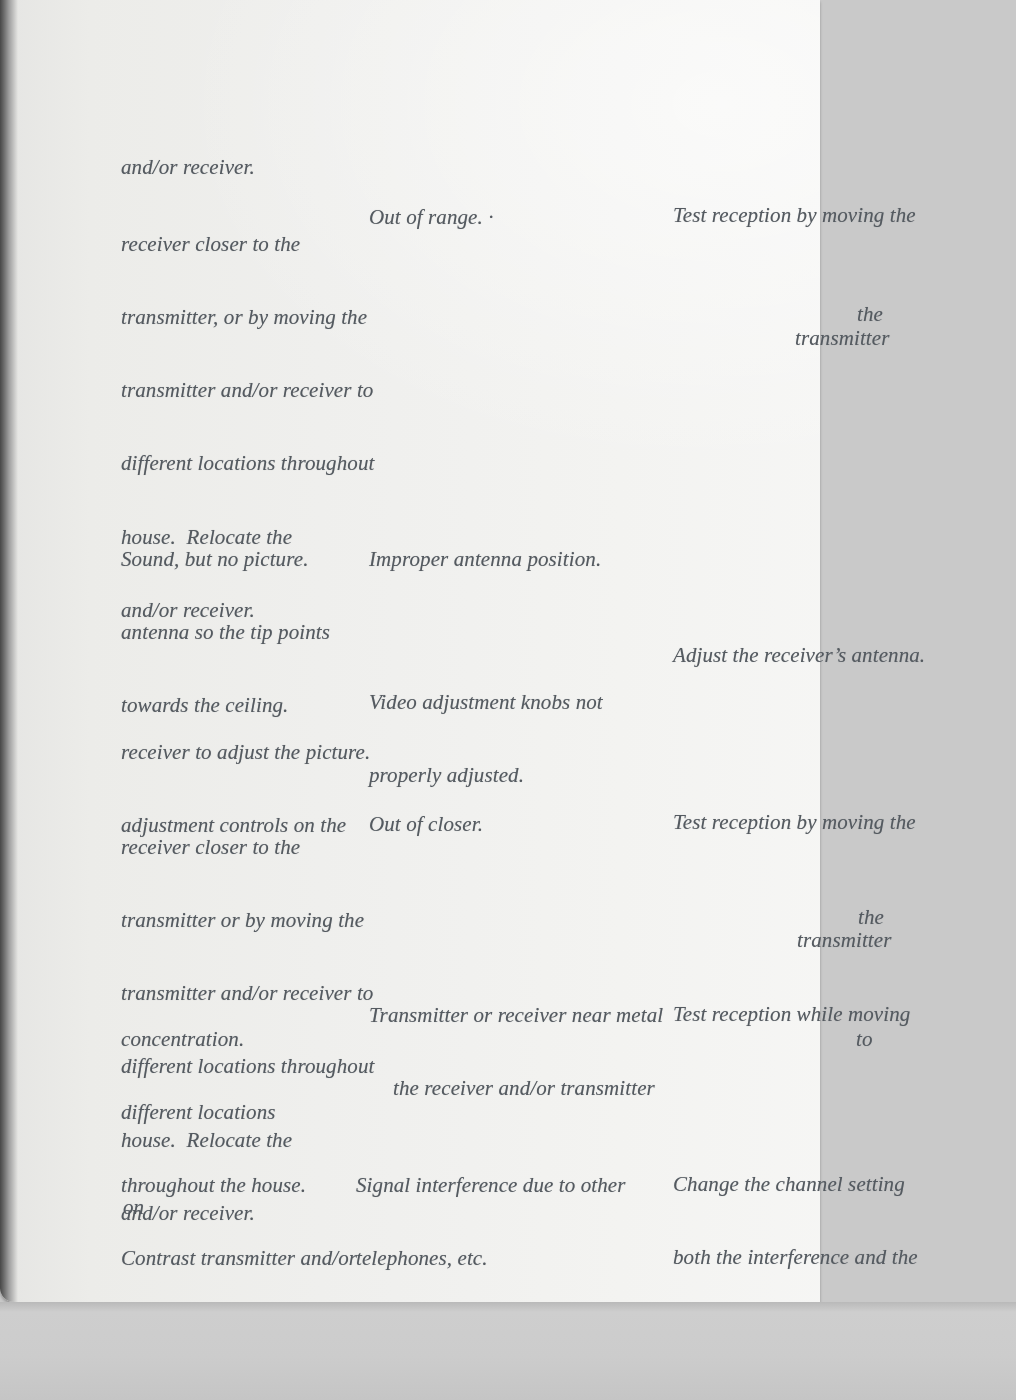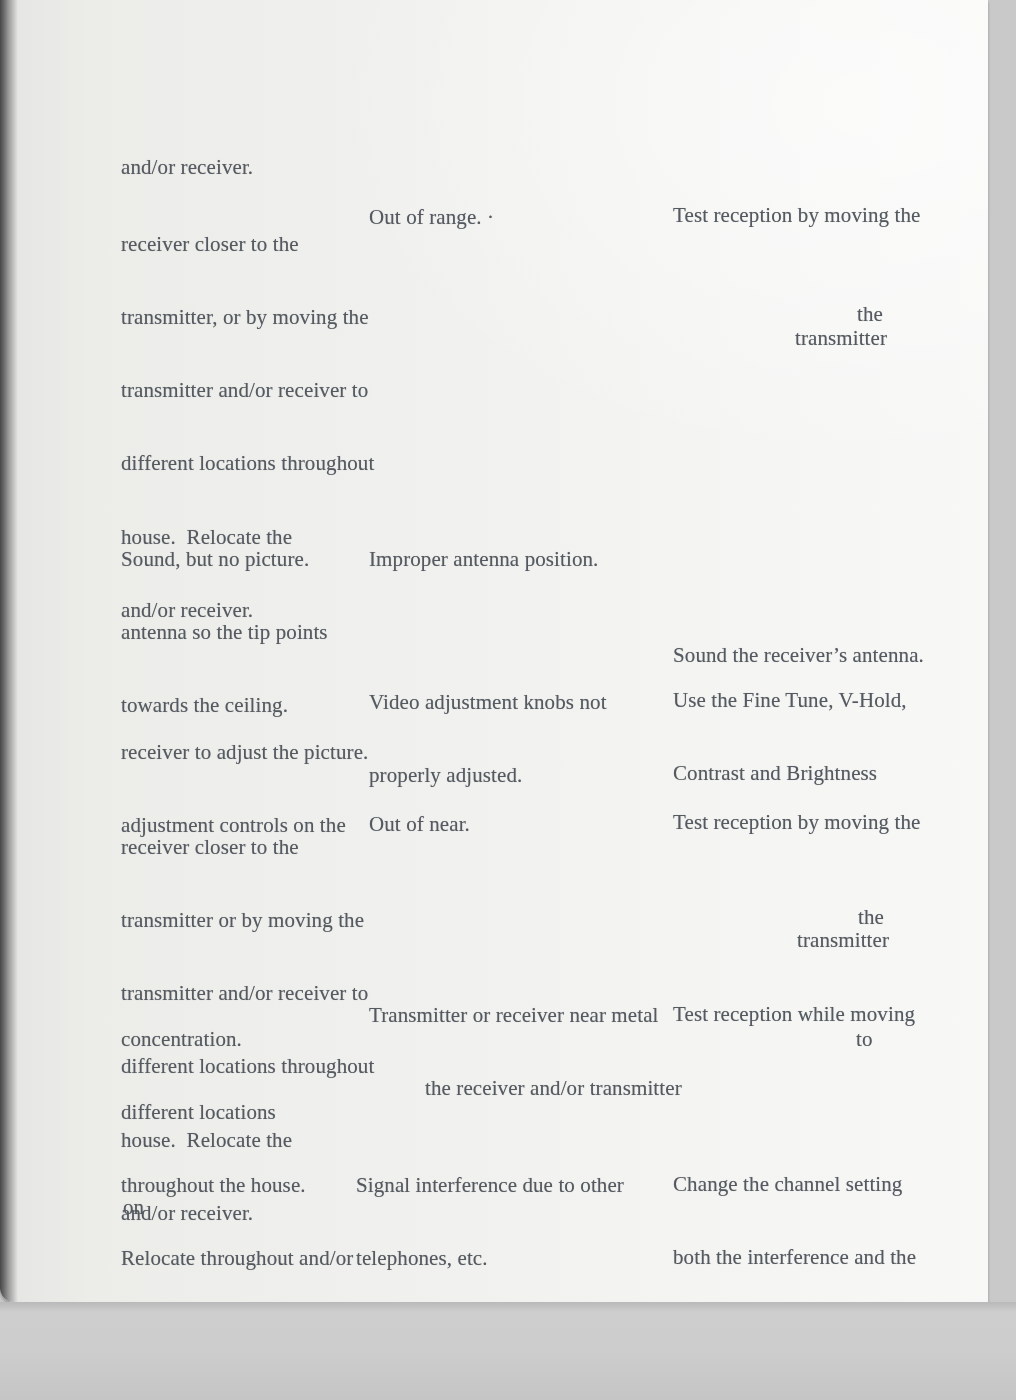--- a/index.html
+++ b/index.html
@@ -1,42 +1,43 @@
 <!DOCTYPE html>
 <html><head>
 <meta charset="utf-8">
 <style>
   html,body{margin:0;padding:0;width:1016px;height:1400px;overflow:hidden;background:#c9c9c9;}
   .scan{position:relative;width:1016px;height:1400px;font-family:"Liberation Serif","DejaVu Serif",serif;}
   .paper{
-    position:absolute;left:0;top:0;width:988px;height:1302px;
+    position:absolute;left:0;top:0;width:820px;height:1302px;
     background:
       radial-gradient(ellipse 760px 520px at 88% 8%, rgba(255,255,255,0.55), rgba(255,255,255,0) 72%),
       linear-gradient(90deg,#e5e5e3 0px,#ecece9 90px,#efefed 320px,#f3f3f1 620px,#f8f8f7 1016px);
     border-bottom-left-radius:14px;
     box-shadow:0 2px 3px rgba(0,0,0,0.28);
+    font-style:italic;
   }
   .edge-left{
     position:absolute;left:0;top:0;width:18px;height:1302px;
     background:linear-gradient(90deg,#474747 0px,#6c6c6c 4px,#9e9e9e 9px,rgba(190,190,190,0) 18px);
     border-bottom-left-radius:14px;
   }
   .bed{
     position:absolute;left:0;top:1302px;width:1016px;height:98px;
     background:linear-gradient(180deg,#b9b9b9 0px,#cecece 10px,#cccccc 55%,#c5c5c5 100%);
   }
   .blk{
     position:absolute;
     font-size:21px;line-height:24.4px;
     color:#545a60;
     letter-spacing:0.1px;
     white-space:pre;
     text-shadow:0 0 0.8px rgba(90,96,102,0.45);
   }
-  .indent56{margin-left:56px;}
+  .indent56{margin-left:24px;}
 </style>
 </head>
 <body>
 
 <div class="scan">
   <div class="paper">
 
     <div class="blk" style="left:121px;top:106px">
       <div>and/or receiver.</div>
     </div>
@@ -63,38 +64,34 @@
 
     <div class="blk" style="left:121px;top:498px">
       <div>Sound, but no picture.</div>
       <div>antenna so the tip points</div>
       <div>towards the ceiling.</div>
     </div>
     <div class="blk" style="left:369px;top:498px">
       <div>Improper antenna position.</div>
     </div>
     <div class="blk" style="left:673px;top:594px">
-      <div>Sound the receiver’s antenna.</div>
+      <div>Adjust the receiver’s antenna.</div>
     </div>
 
     <div class="blk" style="left:369px;top:641px">
       <div>Video adjustment knobs not</div>
       <div>properly adjusted.</div>
-    </div>
-    <div class="blk" style="left:673px;top:639px">
-      <div>Use the Fine Tune, V-Hold,</div>
-      <div>Contrast and Brightness</div>
     </div>
     <div class="blk" style="left:121px;top:691px">
       <div>receiver to adjust the picture.</div>
       <div>adjustment controls on the</div>
     </div>
 
     <div class="blk" style="left:369px;top:763px">
-      <div>Out of near.</div>
+      <div>Out of closer.</div>
     </div>
     <div class="blk" style="left:673px;top:761px">
       <div>Test reception by moving the</div>
     </div>
     <div class="blk" style="left:121px;top:786px">
       <div>receiver closer to the</div>
       <div>transmitter or by moving the</div>
       <div>transmitter and/or receiver to</div>
       <div>different locations throughout</div>
       <div>house.  Relocate the</div>
@@ -114,21 +111,21 @@
     <div class="blk" style="left:673px;top:953px">
       <div>Test reception while moving</div>
     </div>
     <div class="blk" style="left:856px;top:978px">
       <div>to</div>
     </div>
     <div class="blk" style="left:121px;top:978px">
       <div>concentration.</div>
       <div>different locations</div>
       <div>throughout the house.</div>
-      <div>Relocate throughout and/or</div>
+      <div>Contrast transmitter and/or</div>
       <div>receiver.</div>
     </div>
 
     <div class="blk" style="left:356px;top:1124px">
       <div>Signal interference due to other</div>
       <div>telephones, etc.</div>
     </div>
     <div class="blk" style="left:673px;top:1123px">
       <div>Change the channel setting</div>
       <div>both the interference and the</div>

